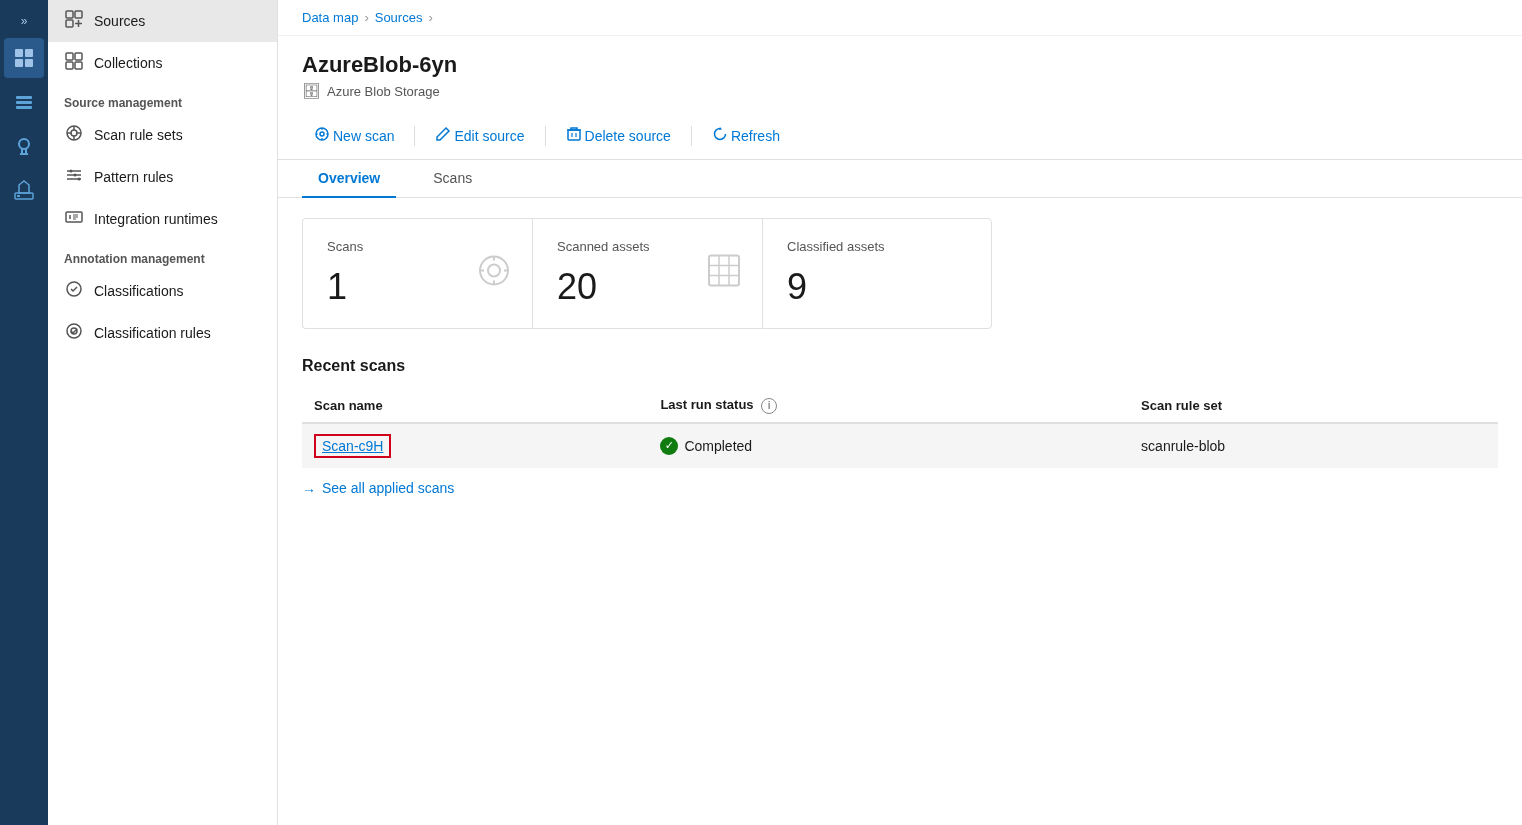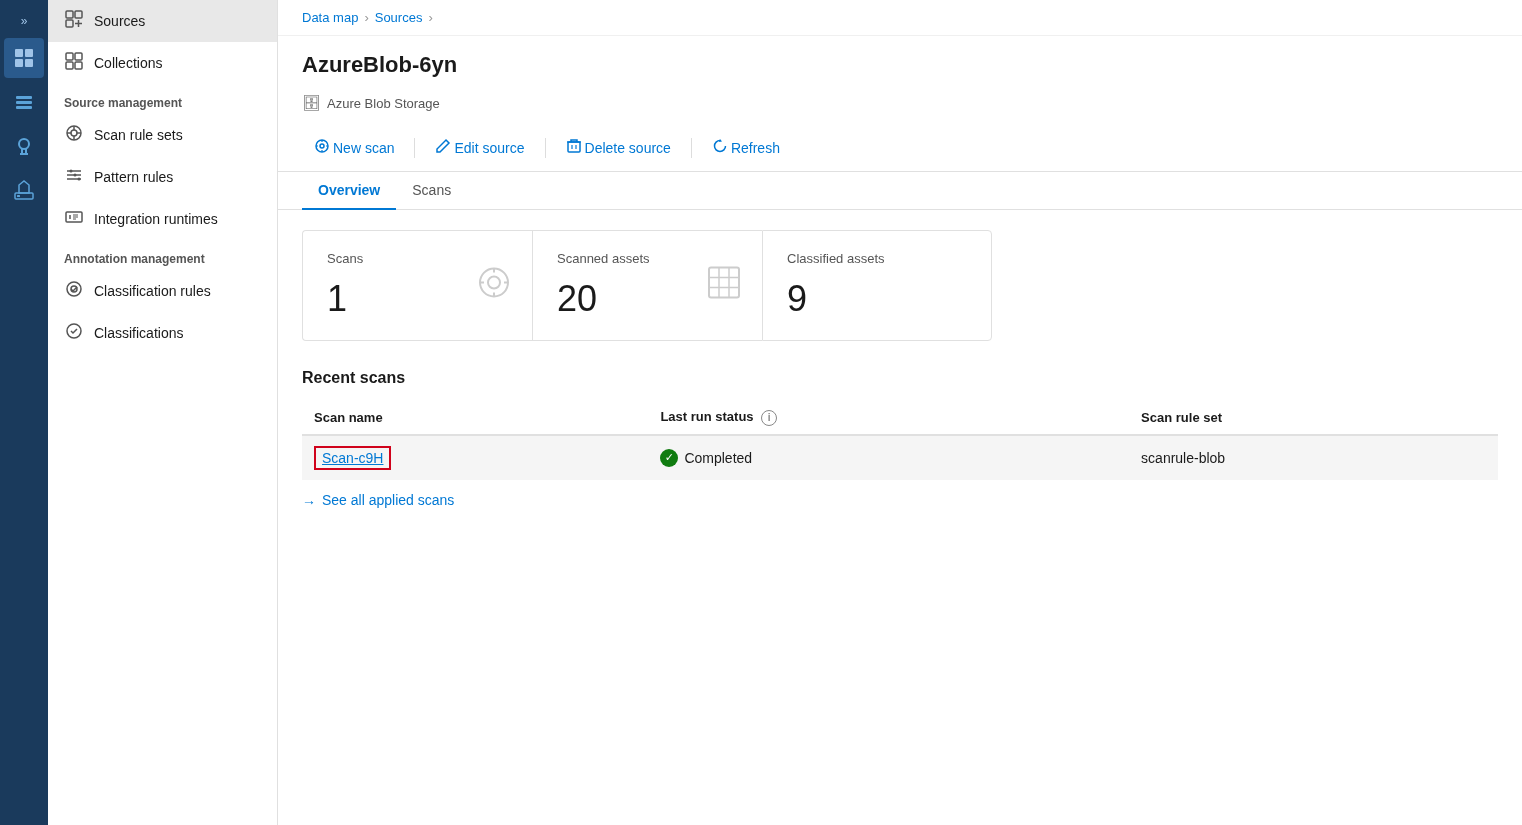--- a/index.html
+++ b/index.html
@@ -89,21 +89,21 @@
     .breadcrumb span { cursor: pointer; }
 
     
     .page-header {
       padding: 16px 24px 0 24px;
     }
     .page-title {
       font-size: 22px;
       font-weight: 700;
       color: #1a1a1a;
-      margin-bottom: 16px;
+      margin-bottom: 4px;
     }
     .page-subtitle {
       display: flex;
       align-items: center;
       gap: 6px;
       font-size: 13px;
       color: #555;
       margin-bottom: 12px;
     }
 
@@ -134,20 +134,21 @@
       background: #ddd;
       margin: 0 4px;
     }
 
     
     .tabs {
       display: flex;
       align-items: center;
       padding: 0 24px;
       border-bottom: 1px solid #e0e0e0;
+      gap: 21px;
     }
     .tab {
       padding: 10px 16px;
       font-size: 14px;
       cursor: pointer;
       color: #555;
       border-bottom: 2px solid transparent;
       margin-bottom: -1px;
     }
     .tab.active {
@@ -388,34 +389,34 @@
     </span>
     <span>Integration runtimes</span>
   </div>
 
   <div class="sidebar-section-header">Annotation management</div>
 
   <div class="sidebar-item">
     <span class="item-icon">
       <svg width="18" height="18" viewBox="0 0 18 18" fill="none">
         <circle cx="9" cy="9" r="7" stroke="#555" stroke-width="1.5" fill="none"></circle>
+        <path d="M6 9 L8 11 L12 7" stroke="#555" stroke-width="1.5" fill="none"></path>
+      </svg>
+    </span>
+    <span>Classifications</span>
+  </div>
+  <div class="sidebar-item">
+    <span class="item-icon">
+      <svg width="18" height="18" viewBox="0 0 18 18" fill="none">
+        <circle cx="9" cy="9" r="7" stroke="#555" stroke-width="1.5" fill="none"></circle>
         <circle cx="9" cy="9" r="3" fill="none" stroke="#555" stroke-width="1.5"></circle>
         <path d="M6 9 L8 11 L12 7" stroke="#555" stroke-width="1.5" fill="none"></path>
       </svg>
     </span>
     <span>Classification rules</span>
-  </div>
-  <div class="sidebar-item">
-    <span class="item-icon">
-      <svg width="18" height="18" viewBox="0 0 18 18" fill="none">
-        <circle cx="9" cy="9" r="7" stroke="#555" stroke-width="1.5" fill="none"></circle>
-        <path d="M6 9 L8 11 L12 7" stroke="#555" stroke-width="1.5" fill="none"></path>
-      </svg>
-    </span>
-    <span>Classifications</span>
   </div>
 </div>
 
 <div class="main">
 
   <div class="breadcrumb">
     <span>Data map</span>
     <span class="breadcrumb-sep">›</span>
     <span>Sources</span>
     <span class="breadcrumb-sep">›</span>

